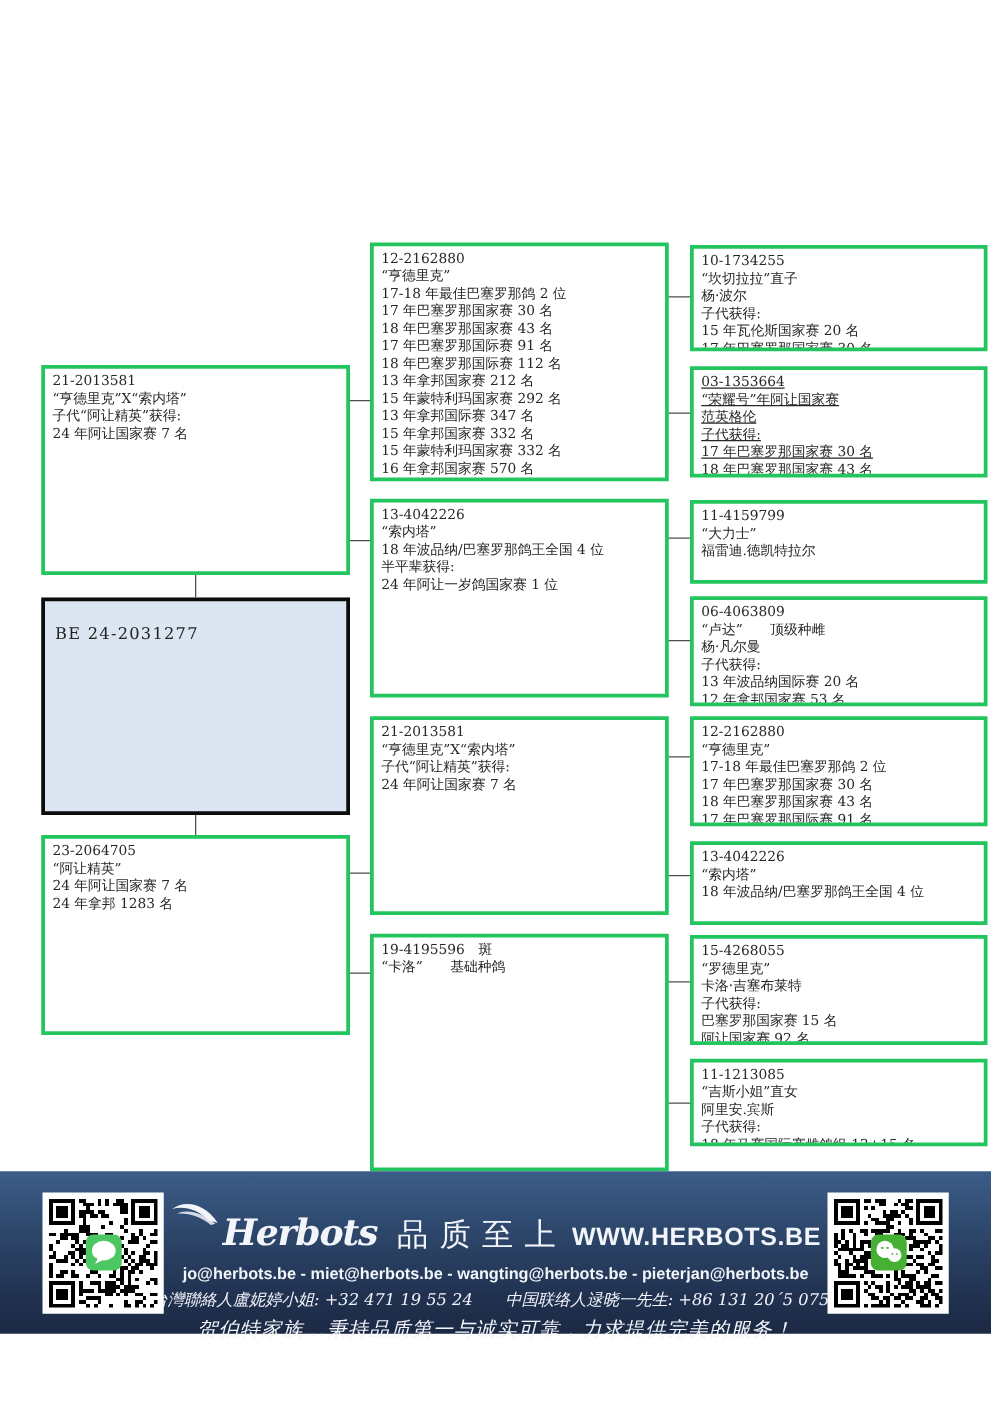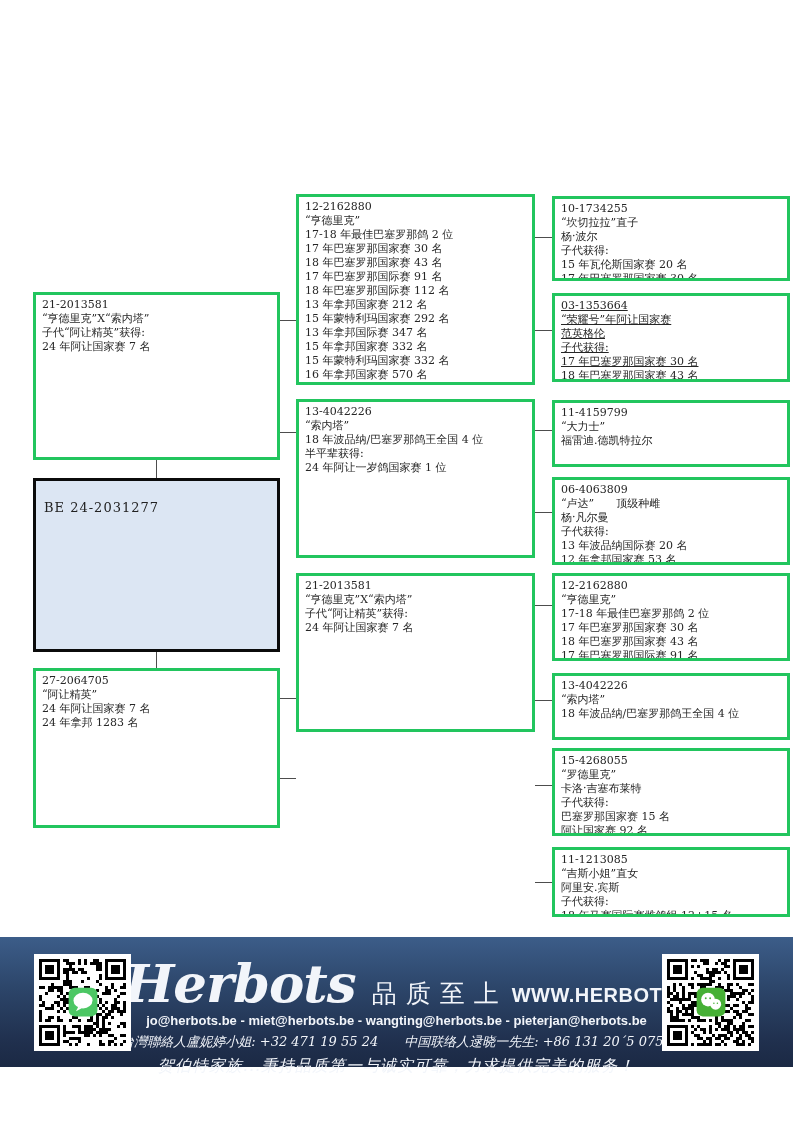--- a/index.html
+++ b/index.html
@@ -56,21 +56,21 @@
       padding:5px;flex:0 0 auto;}
   .qr-pattern,.qr-pattern svg{width:100%;height:100%;display:block;}
   .msg-icon{position:absolute;left:50%;top:50%;width:30px;height:30px;transform:translate(-50%,-50%);}
   .msg-icon svg{width:100%;height:100%;display:block;}
 
   .f-center{flex:1 1 auto;display:flex;flex-direction:column;align-items:center;
             padding:2px 8px 0 8px;min-width:0;}
   .f-row1{display:flex;align-items:baseline;white-space:nowrap;}
   .wing{align-self:center;margin-right:2px;margin-bottom:-4px;}
   .logo{font-family:"DejaVu Serif",serif;font-style:italic;font-weight:bold;
-        font-size:53px;line-height:44px;letter-spacing:-1px;margin-top:32px;}
+        font-size:29px;line-height:44px;letter-spacing:-1px;margin-top:32px;}
   .tagline{font-size:25px;letter-spacing:9px;margin:0 4px 0 16px;font-weight:500;}
   .website{font-family:"Liberation Sans",sans-serif;font-weight:bold;font-size:20px;letter-spacing:0.5px;}
   .f-emails{font-family:"Liberation Sans",sans-serif;font-weight:bold;font-size:13px;
             margin-top:3px;white-space:nowrap;}
   .f-contacts{font-style:italic;font-size:13px;margin-top:5px;white-space:nowrap;}
   .f-contacts .gap{display:inline-block;width:26px;}
   .f-slogan{font-style:italic;font-size:16px;margin-top:5px;letter-spacing:1px;white-space:nowrap;}
 </style>
 </head>
 <body>
@@ -80,21 +80,21 @@
   <div class="pbox b-father">
       <div class="pline">21-2013581</div>
       <div class="pline">“亨德里克”X“索内塔”</div>
       <div class="pline">子代“阿让精英”获得:</div>
       <div class="pline">24 年阿让国家赛 7 名</div>
     </div>
   <div class="pbox subject b-subject">
     <span>BE 24-2031277</span>
   </div>
   <div class="pbox b-mother">
-      <div class="pline">27-2064705</div>
+      <div class="pline">23-2064705</div>
       <div class="pline">“阿让精英”</div>
       <div class="pline">24 年阿让国家赛 7 名</div>
       <div class="pline">24 年拿邦 1283 名</div>
     </div>
 
   <div class="pbox b-m1">
       <div class="pline">12-2162880</div>
       <div class="pline">“亨德里克”</div>
       <div class="pline">17-18 年最佳巴塞罗那鸽 2 位</div>
       <div class="pline">17 年巴塞罗那国家赛 30 名</div>
@@ -113,20 +113,24 @@
       <div class="pline">“索内塔”</div>
       <div class="pline">18 年波品纳/巴塞罗那鸽王全国 4 位</div>
       <div class="pline">半平辈获得:</div>
       <div class="pline">24 年阿让一岁鸽国家赛 1 位</div>
     </div>
   <div class="pbox b-m3">
       <div class="pline">21-2013581</div>
       <div class="pline">“亨德里克”X“索内塔”</div>
       <div class="pline">子代“阿让精英”获得:</div>
       <div class="pline">24 年阿让国家赛 7 名</div>
+    </div>
+  <div class="pbox b-m4">
+      <div class="pline">19-4195596　斑</div>
+      <div class="pline">“卡洛”　　基础种鸽</div>
     </div>
 
   <div class="pbox b-r1">
       <div class="pline">10-1734255</div>
       <div class="pline">“坎切拉拉”直子</div>
       <div class="pline">杨·波尔</div>
       <div class="pline">子代获得:</div>
       <div class="pline">15 年瓦伦斯国家赛 20 名</div>
       <div class="pline">17 年巴塞罗那国家赛 30 名</div>
     </div>

